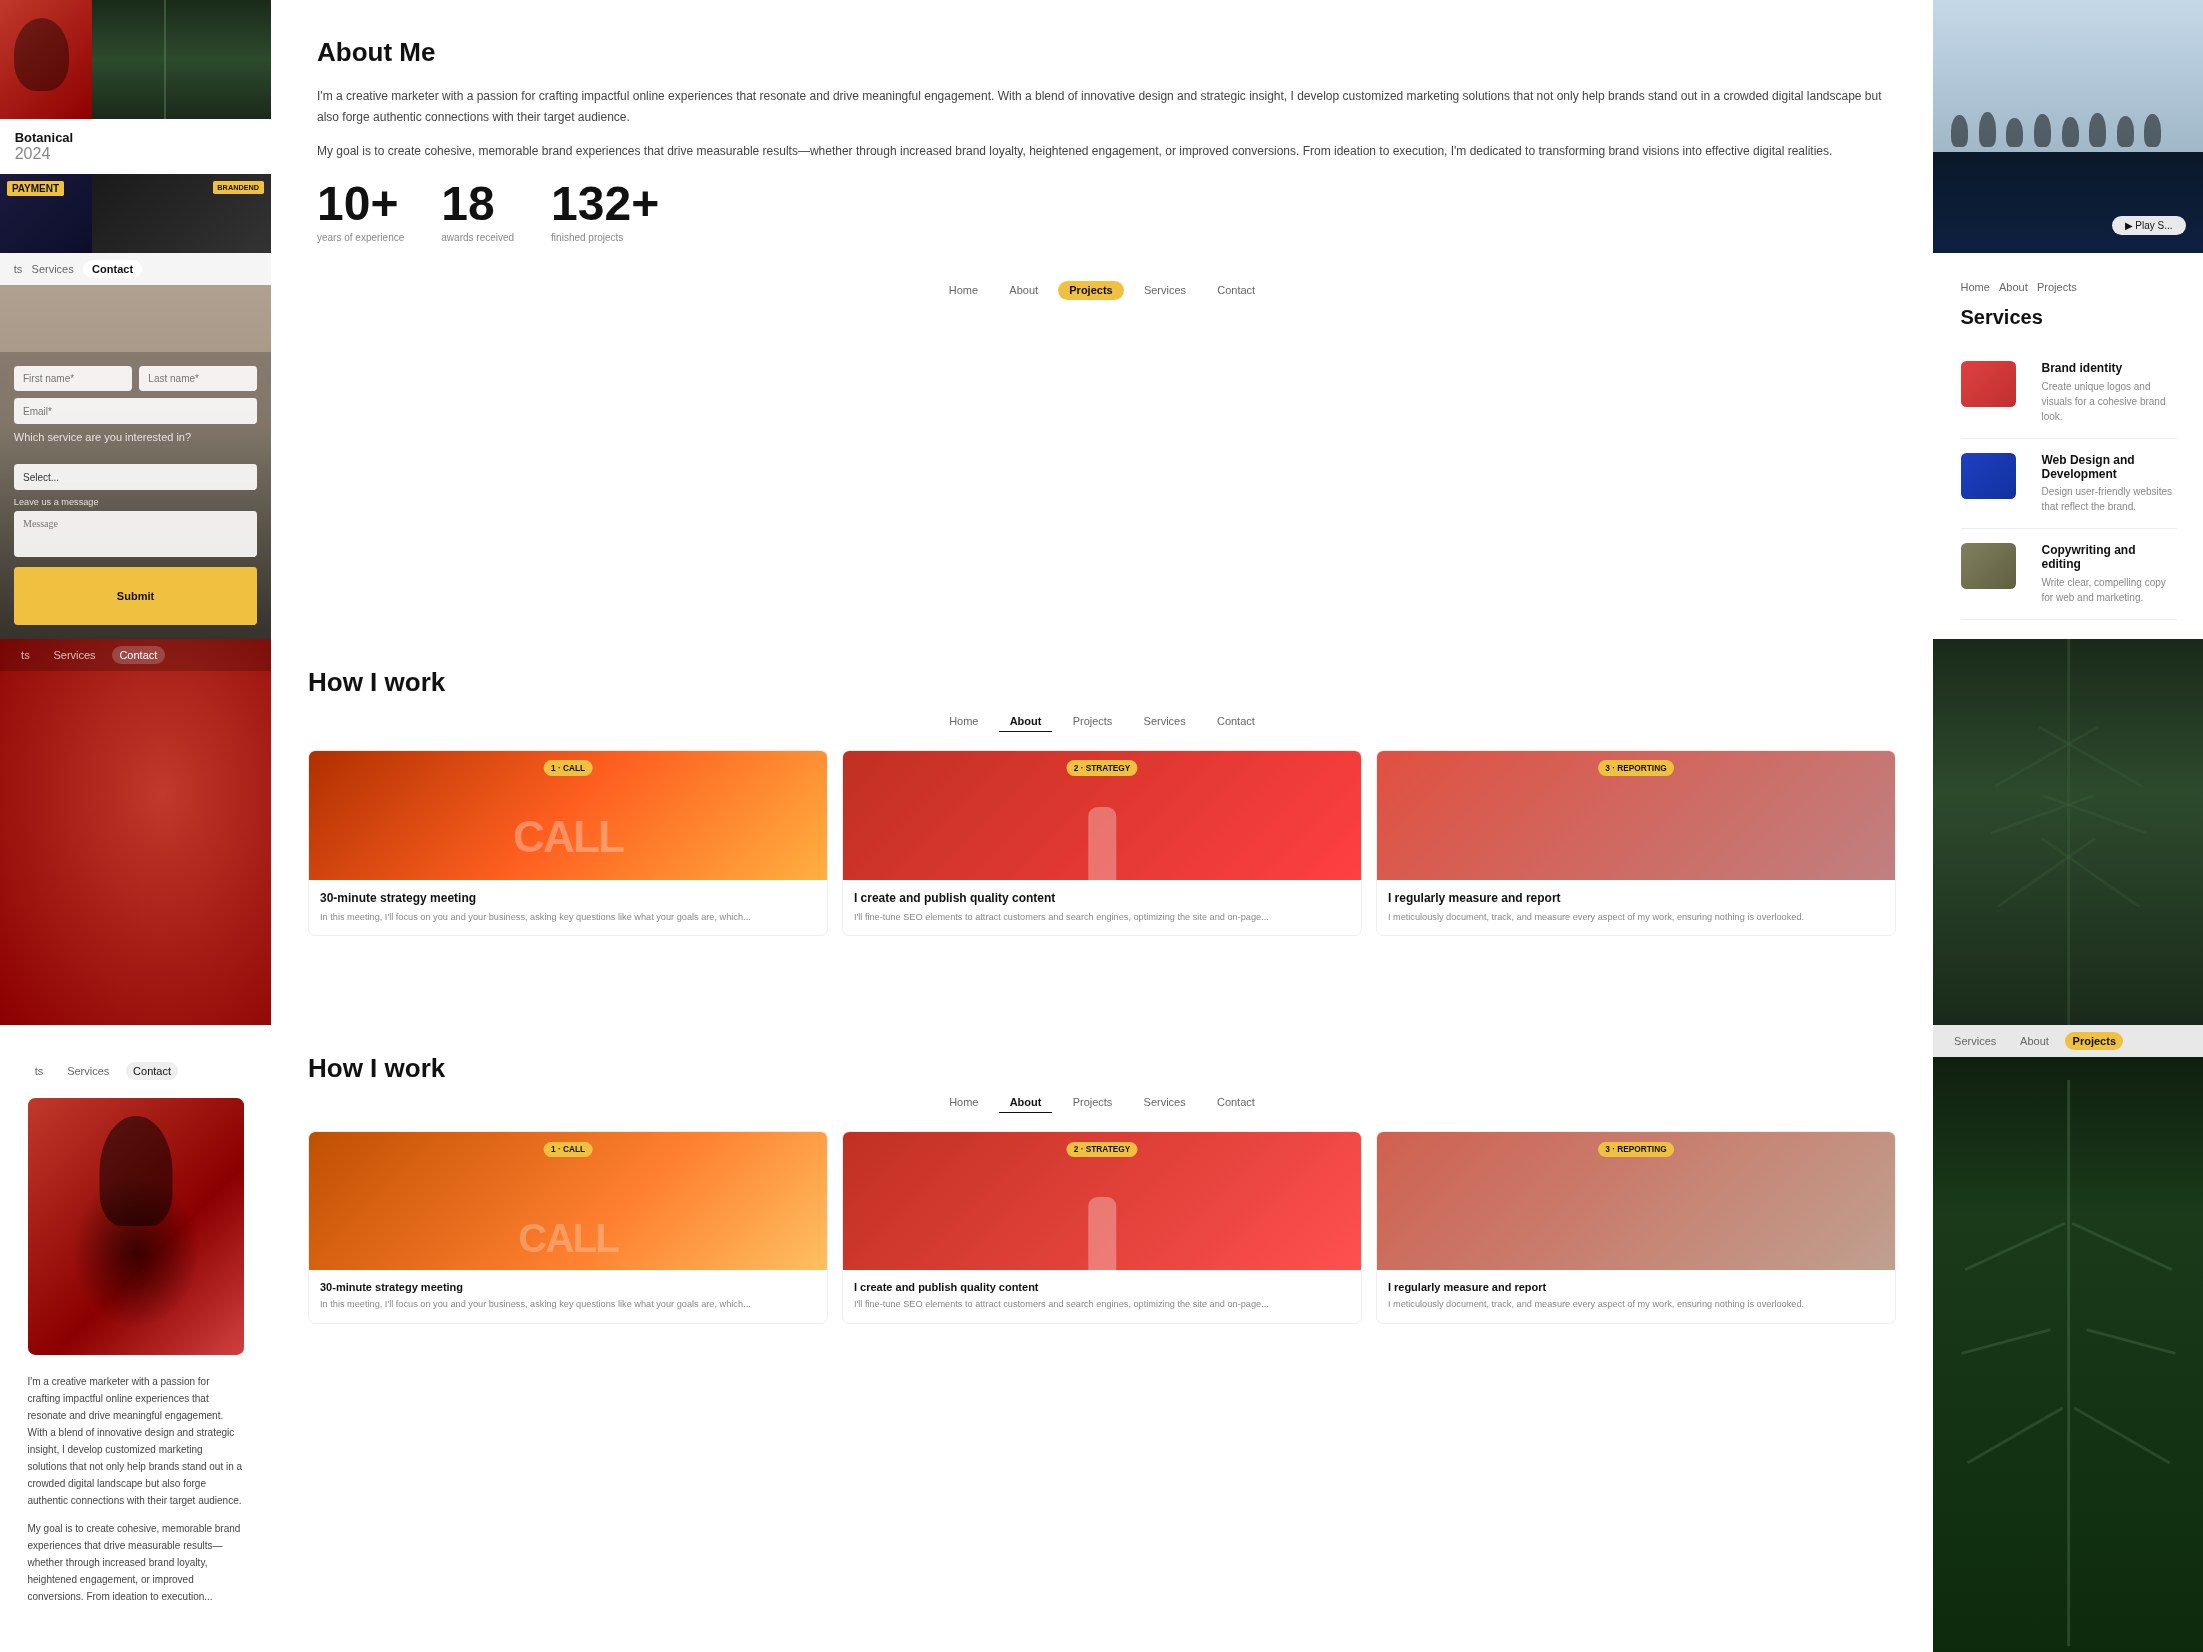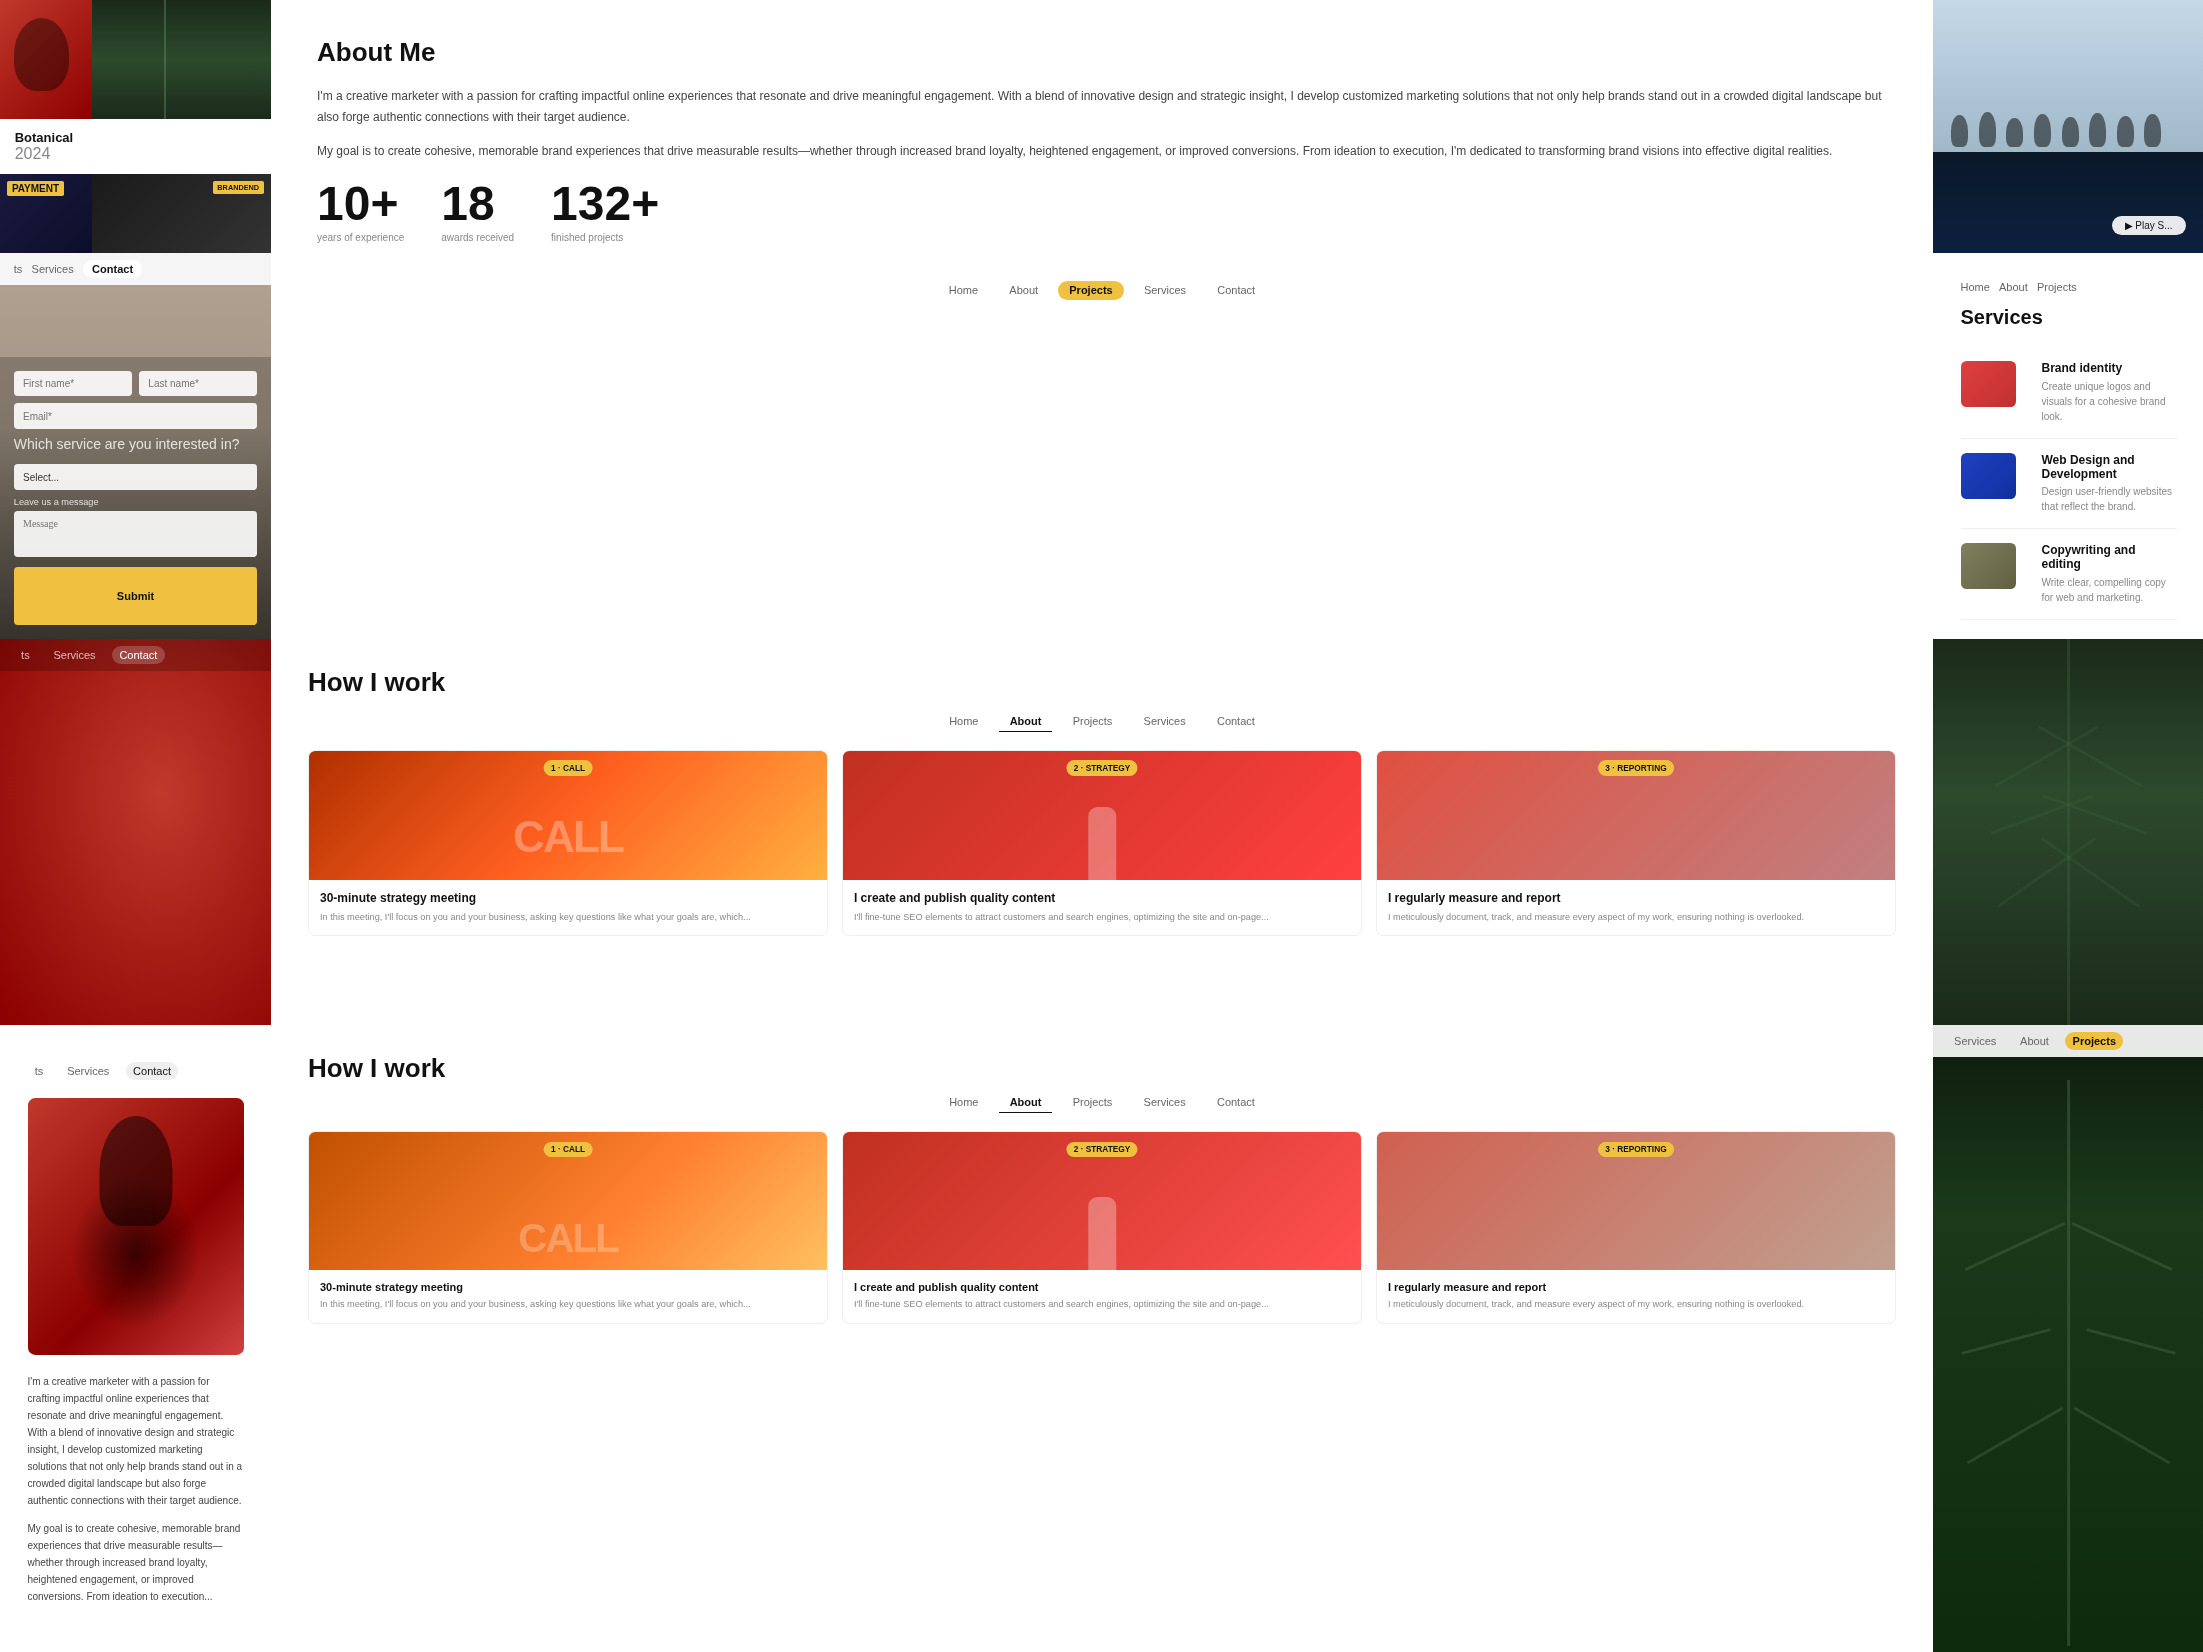--- a/index.html
+++ b/index.html
@@ -626,21 +626,21 @@
     <span class="nav-item-sm">Services</span>
     <span class="nav-item-sm active">Contact</span>
   </div>
   <div class="building-img">
     <div class="form-overlay">
       <div class="form-row">
         <input class="form-input" type="text" placeholder="First name*" style="">
         <input class="form-input" type="text" placeholder="Last name*" style="">
       </div>
       <input class="form-input" type="email" style="width: 100%; margin-bottom: 7.3px;" placeholder="Email*">
-      <div style="font-size:14px;color:rgba(255,255,255,0.8);margin-bottom:12px;">Which service are you interested in?</div>
+      <div style="font-size:11px;color:rgba(255,255,255,0.8);margin-bottom:21px;">Which service are you interested in?</div>
       <select class="form-select">
         <option>Select...</option>
       </select>
       <div style="font-size:9.2px;color:rgba(255,255,255,0.8);margin-bottom:3.7px;">Leave us a message</div>
       <textarea class="form-textarea" placeholder="Message" style=""></textarea>
       <button class="form-submit">Submit</button>
     </div>
   </div>
 </div>
 

